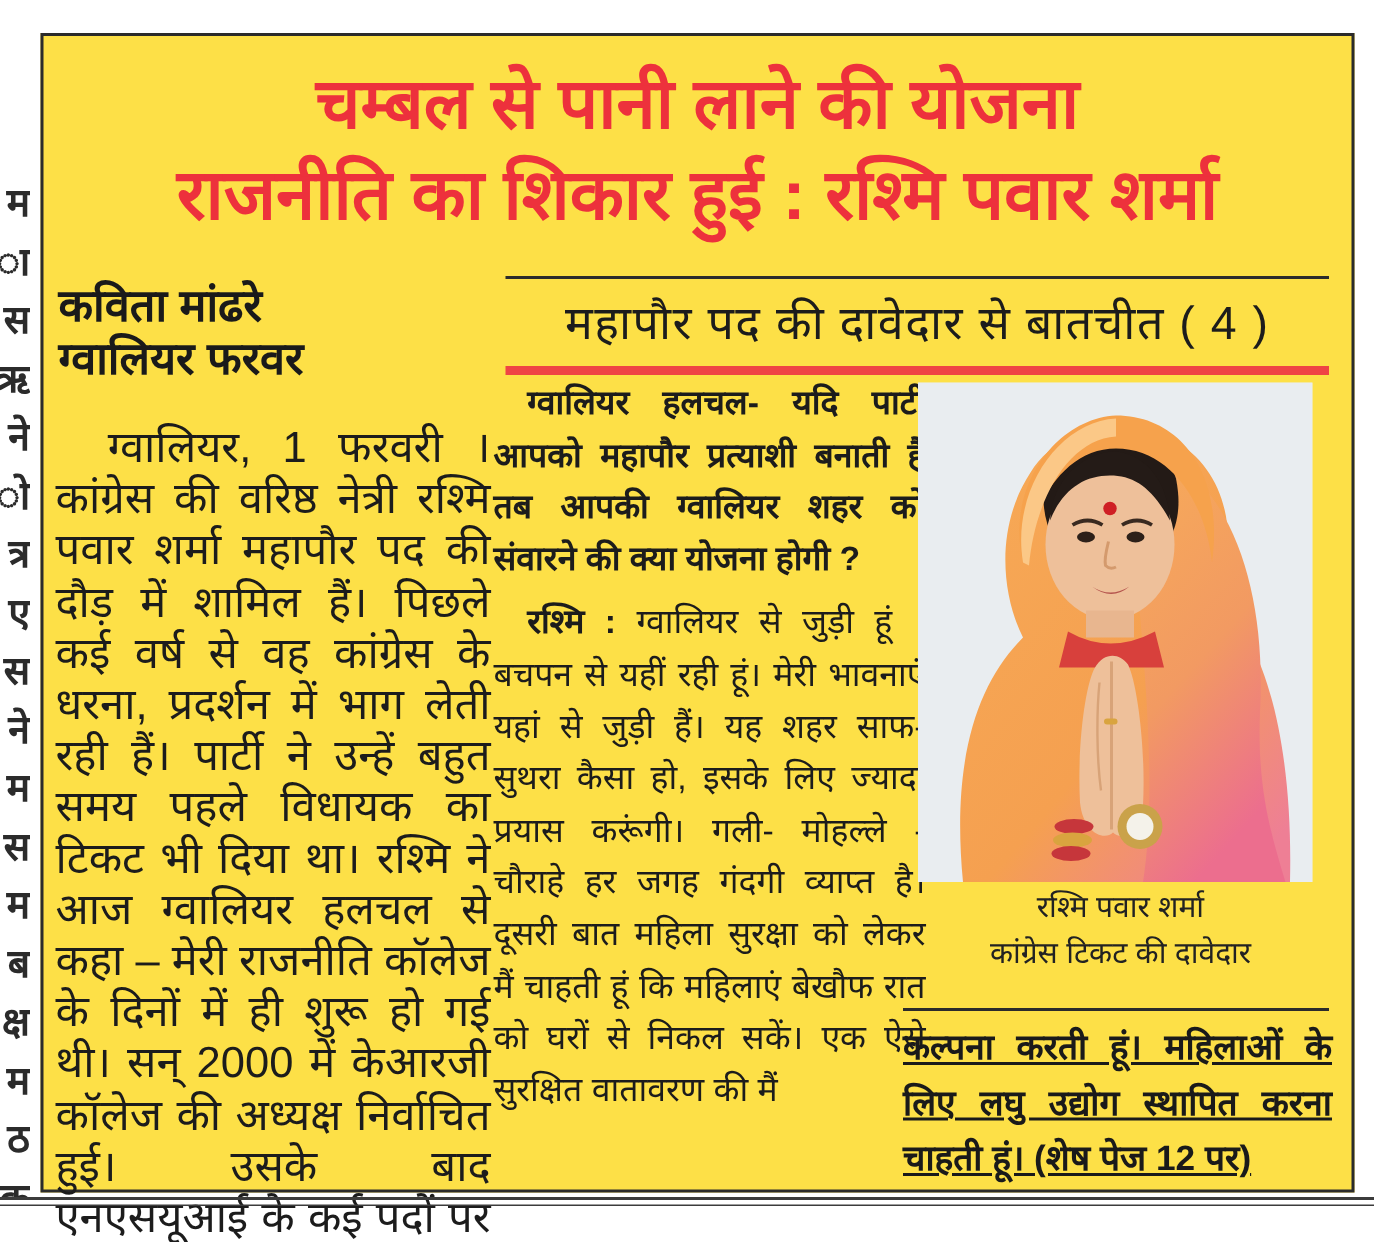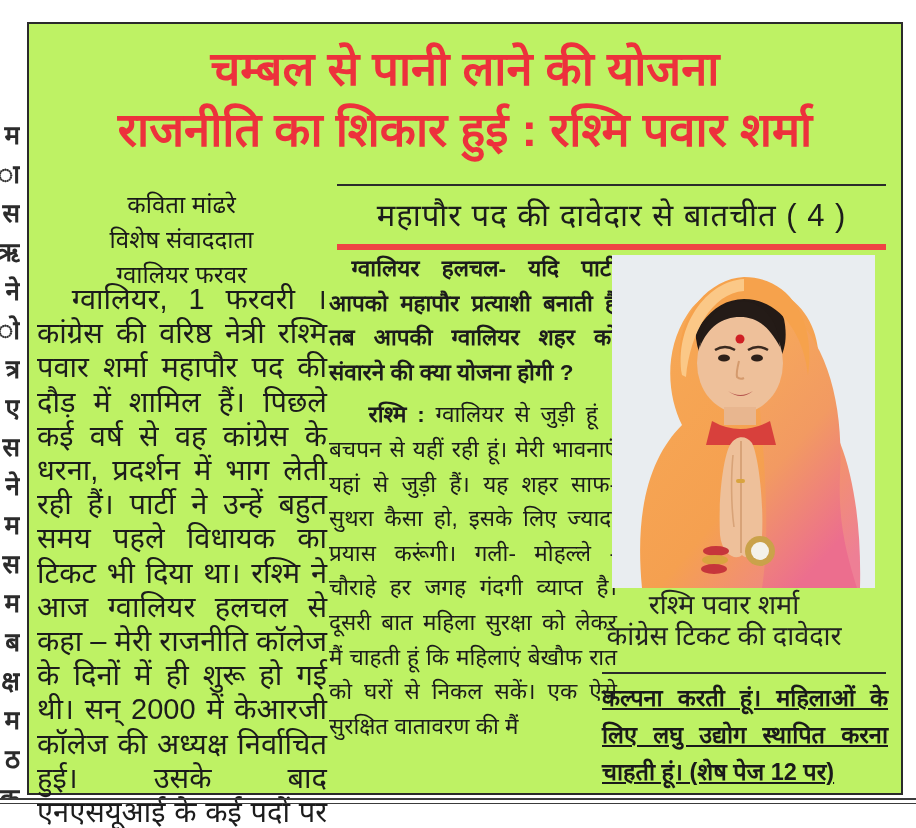--- a/index.html
+++ b/index.html
@@ -10,32 +10,32 @@
   .margin-strip {
     position: absolute; left: -14px; top: 120px; width: 34px; height: 680px;
     display: flex; flex-direction: column; gap: 9px;
     font-size: 26px; font-weight: bold; color: #2b2b2b; overflow: hidden;
   }
   .margin-strip span { display: block; line-height: 30px; text-align: right; }
 
   
   .article-box {
     position: absolute; left: 27px; top: 22px; width: 876px; height: 773px;
-    border: 2.5px solid #2b2b2b; background: #bef264;
+    border: 2.5px solid #2b2b2b; background: #fde047;
   }
 
   .headline {
     position: absolute; left: 0; top: 14px; width: 100%;
     text-align: center; font-weight: bold; color: #ed313c;
     font-size: 47px; line-height: 61px; letter-spacing: 0px;
   }
 
   .byline {
     position: absolute; left: 10px; top: 163px; width: 285px;
-    text-align: center; font-weight: normal; font-size: 24px; line-height: 35px; color: #1a1a1a;
+    font-weight: bold; font-size: 30px; line-height: 35px; color: #1a1a1a;
   }
 
   .left-body {
     position: absolute; left: 8px; top: 258px; width: 290px;
     font-size: 29px; line-height: 34.2px; text-align: justify;
     text-indent: 1.2em; color: #1c1c1c; font-weight: 500;
   }
 
   .banner {
     position: absolute; left: 308px; top: 160px; width: 549px;
@@ -43,30 +43,30 @@
     padding: 7px 0 9px 0; text-align: center;
     font-size: 31px; color: #1c1c1c; font-weight: normal; letter-spacing: 1px;
   }
 
   .mid-col {
     position: absolute; left: 300px; top: 228px; width: 288px;
     font-size: 22.5px; line-height: 34.6px; text-align: justify; color: #1c1c1c;
   }
   .mid-col .question { font-weight: bold; text-indent: 1.0em; margin-bottom: 8px; }
   .mid-col .answer  { font-weight: 500; text-indent: 1.0em; }
-  .answer-lead { font-weight: bold; margin-left: 17px; }
+  .answer-lead { font-weight: bold; }
 
   .photo-frame {
     position: absolute; left: 583px; top: 231px; width: 263px; height: 333px;
     background: #e9edf0; overflow: hidden;
   }
 
   .photo-caption {
-    position: absolute; left: 550px; top: 566px; width: 290px;
-    text-align: center; font-size: 27px; line-height: 31px; color: #222222;
+    position: absolute; left: 573px; top: 566px; width: 290px;
+    text-align: center; font-size: 20px; line-height: 31px; color: #222222;
   }
 
   .right-rule {
     position: absolute; left: 573px; top: 648px; width: 284px;
     border-top: 2px solid #2b2b2b;
   }
 
   .right-body {
     position: absolute; left: 573px; top: 656px; width: 286px;
     font-size: 23.5px; line-height: 37px; text-align: justify;
@@ -105,21 +105,20 @@
 
 <div class="article-box">
 
   <div class="headline">
     <div>चम्बल से पानी लाने की योजना</div>
     <div>राजनीति का शिकार हुई : रश्मि पवार शर्मा</div>
   </div>
 
   <div class="byline">
     <div>कविता मांढरे</div>
-    <div>विशेष संवाददाता</div>
     <div>ग्वालियर फरवर</div>
   </div>
 
   <div class="left-body">ग्वालियर, 1 फरवरी । कांग्रेस की वरिष्ठ नेत्री रश्मि पवार शर्मा महापौर पद की दौड़ में शामिल हैं। पिछले कई वर्ष से वह कांग्रेस के धरना, प्रदर्शन में भाग लेती रही हैं। पार्टी ने उन्हें बहुत समय पहले विधायक का टिकट भी दिया था। रश्मि ने आज ग्वालियर हलचल से कहा – मेरी राजनीति कॉलेज के दिनों में ही शुरू हो गई थी। सन् 2000 में केआरजी कॉलेज की अध्यक्ष निर्वाचित हुई। उसके बाद एनएसयूआई के कई पदों पर रह चुकी हूं।</div>
 
   <div class="banner">महापौर पद की दावेदार से बातचीत ( 4 )</div>
 
   <div class="mid-col">
     <div class="question">ग्वालियर हलचल- यदि पार्टी आपको महापौर प्रत्याशी बनाती है तब आपकी ग्वालियर शहर को  संवारने की क्या योजना होगी ?</div>
     <div class="answer"><span class="answer-lead">रश्मि :</span><span> ग्वालियर से जुड़ी हूं । बचपन से यहीं रही हूं। मेरी भावनाएं यहां से जुड़ी हैं। यह शहर साफ-सुथरा कैसा हो, इसके लिए ज्यादा प्रयास करूंगी। गली- मोहल्ले - चौराहे हर जगह गंदगी व्याप्त है। दूसरी बात महिला सुरक्षा को लेकर मैं चाहती हूं कि महिलाएं बेखौफ रात को घरों से निकल सकें। एक ऐसे सुरक्षित वातावरण की मैं</span></div>

